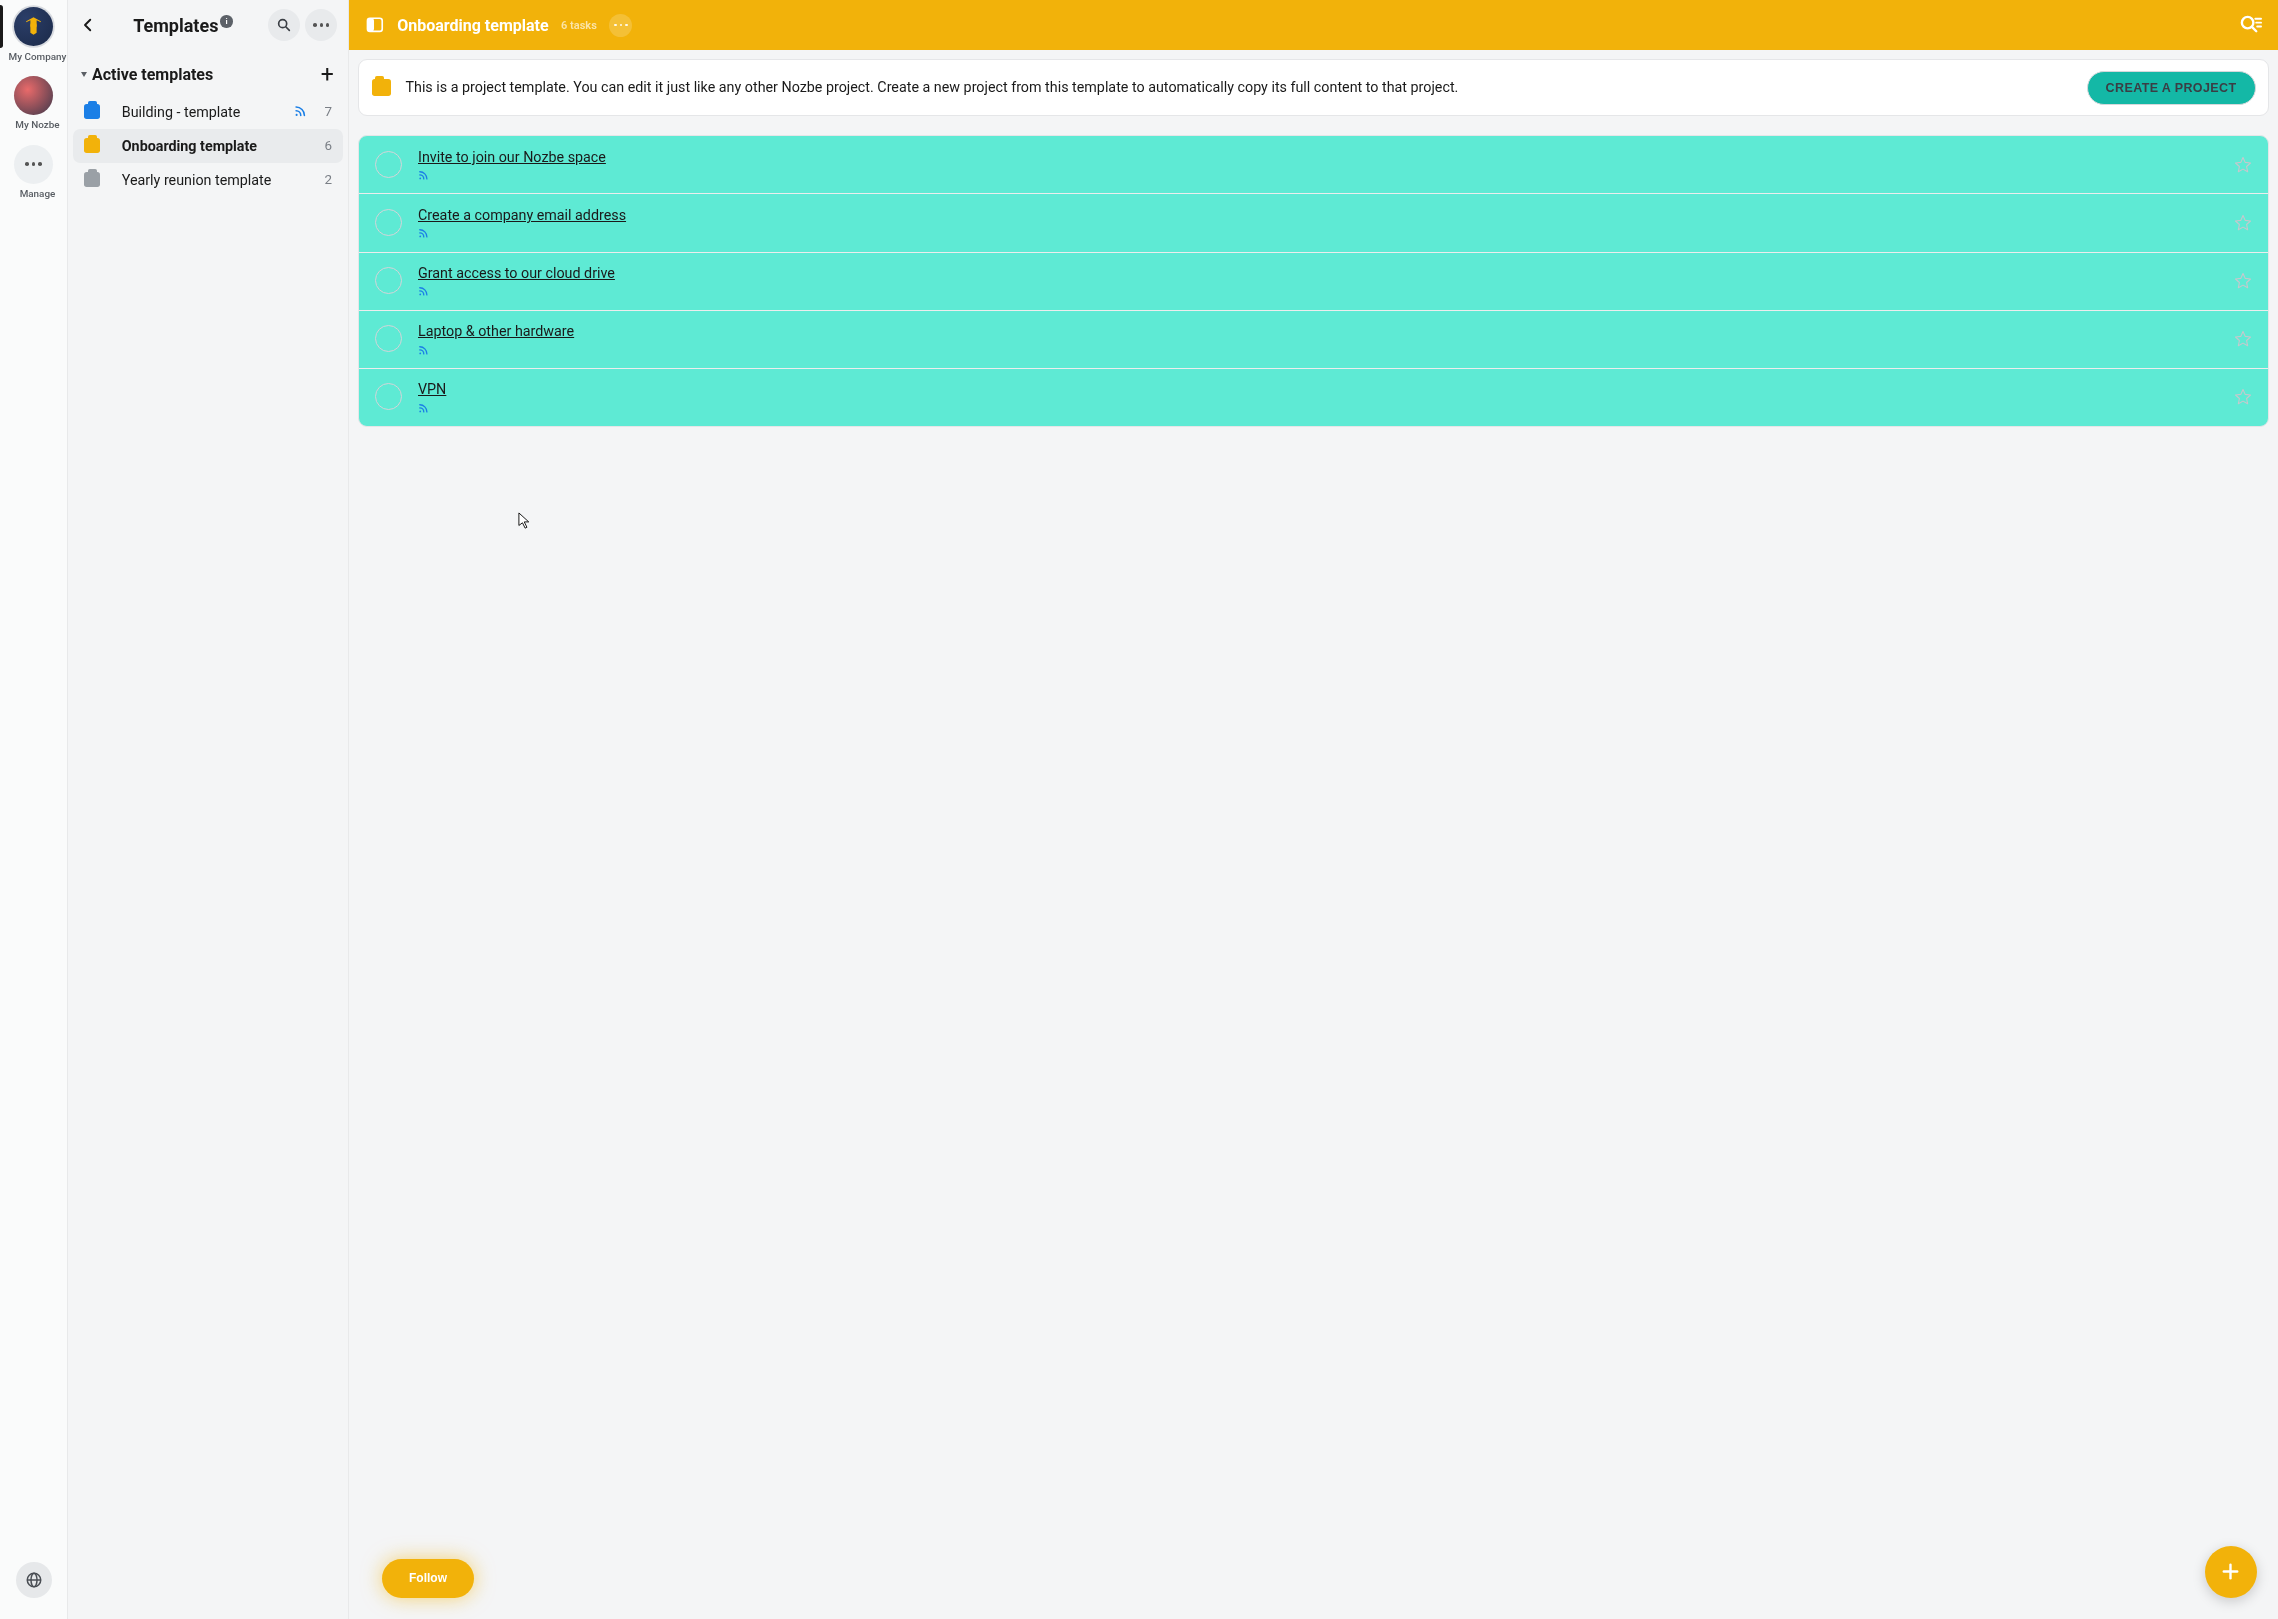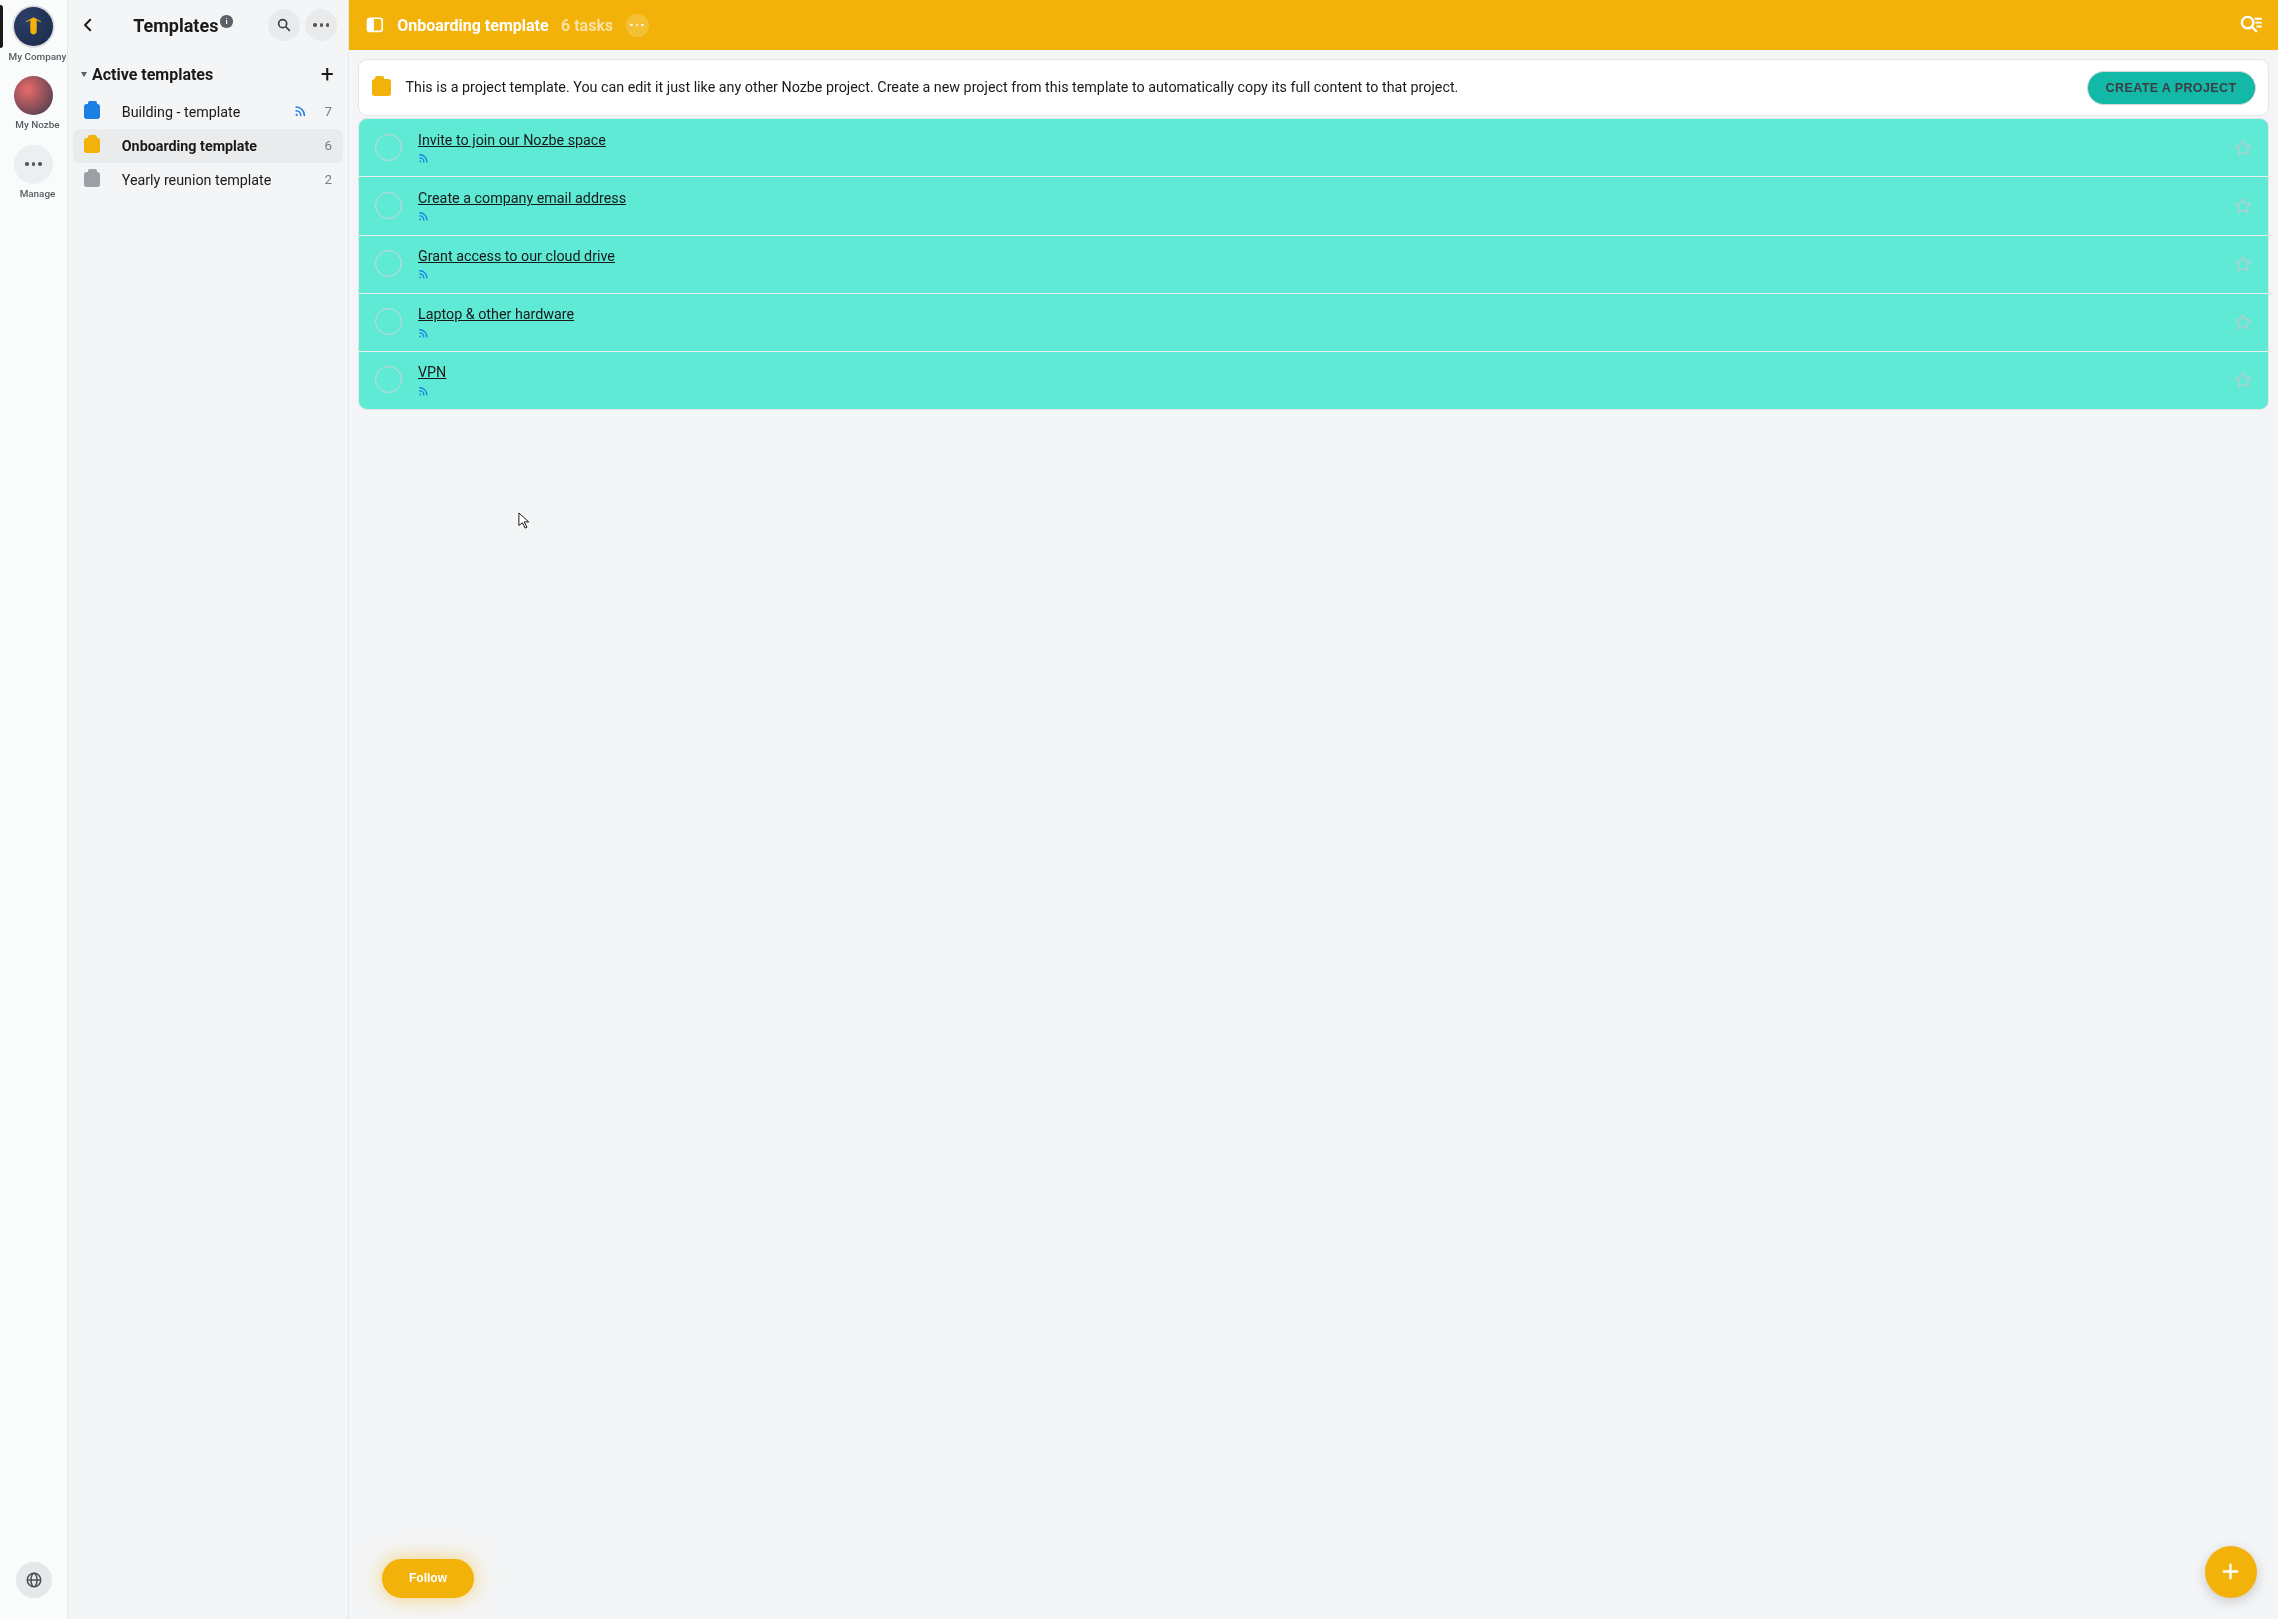--- a/index.html
+++ b/index.html
@@ -100,29 +100,29 @@
   .rss-small{color:#1b7fe6;}
   .tmpl-count{color:#7a7f86;font-size:13.4px;width:14.3px;text-align:right;font-weight:400;}
   
   .main{flex:1;display:flex;flex-direction:column;background:#f4f5f6;min-width:0;}
   .top-bar{
     background:#f2b20a;height:50px;display:flex;align-items:center;
     padding:0 16px;color:#fff;gap:12.5px;
   }
   .panel-icon{width:19.7px;height:19.7px;}
   .top-title{font-size:16px;font-weight:700;}
-  .task-count{font-size:16px;color:rgba(255,255,255,0.65);font-weight:600;}
+  .task-count{font-size:11px;color:rgba(255,255,255,0.65);font-weight:600;}
   .top-dots{width:23px;height:23px;border-radius:50%;background:rgba(255,255,255,0.18);display:flex;align-items:center;justify-content:center;cursor:pointer;}
   .top-dots .dots span{background:rgba(255,255,255,0.9);width:2.7px;height:2.7px;}
   .top-spacer{flex:1;}
   .filter-icon{cursor:pointer;}
   .content{padding:9px 9px 90px 9px;overflow-y:auto;position:relative;flex:1;}
   .banner{
     background:#fff;border:0.9px solid #e5e6e8;border-radius:9px;
-    padding:10.7px 12.5px;display:flex;align-items:center;gap:14.3px;margin-bottom:2px;
+    padding:10.7px 12.5px;display:flex;align-items:center;gap:14.3px;margin-bottom:19px;
   }
   .banner-text{flex:1;font-size:14.3px;color:#1a1a1a;line-height:1.45;}
   .create-btn{
     border:0.9px solid #d6d8db;border-radius:19.7px;padding:9px 18px;
     font-size:12.5px;font-weight:700;letter-spacing:0.4px;color:#3a3e44;
     background:#14b8a6;cursor:pointer;white-space:nowrap;
   }
   .task-list{
     background:#5eead4;border:0.9px solid #e5e6e8;border-radius:9px;overflow:hidden;text-decoration:underline;
   }

